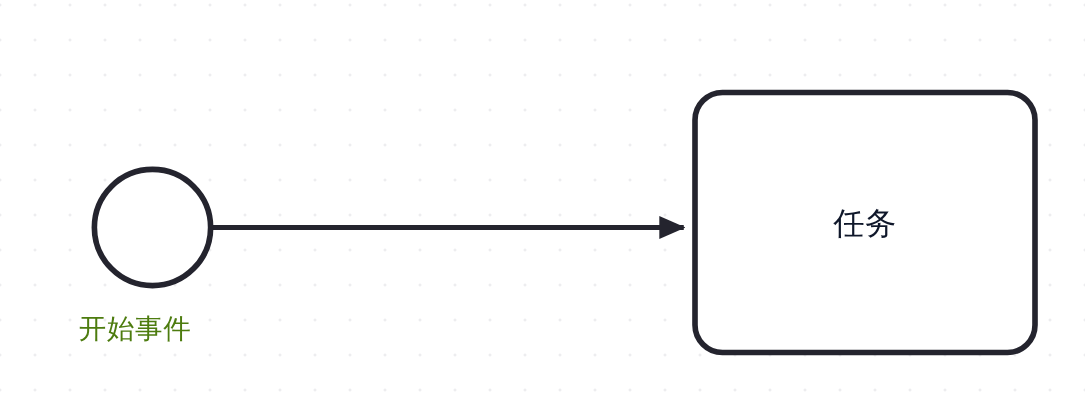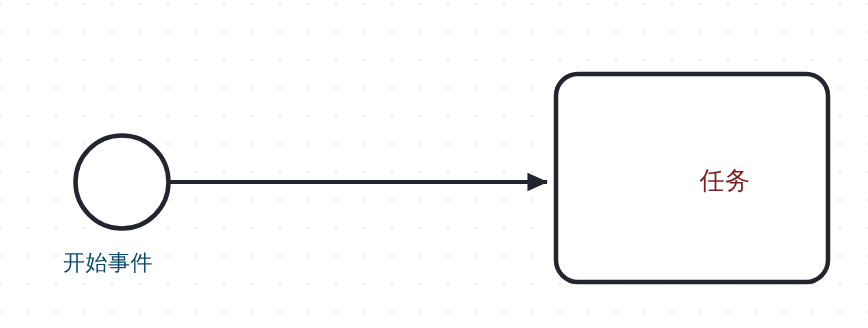--- a/index.html
+++ b/index.html
@@ -86,17 +86,17 @@
     <g>
       <circle cx="122" cy="182" r="46.5" fill="#ffffff" stroke="#24242e" stroke-width="4.5"></circle>
     </g>
 
     <g>
       <rect x="556" y="74" width="272" height="208" rx="22" ry="22" fill="#ffffff" stroke="#24242e" stroke-width="4.5"></rect>
     </g>
 
   </svg>
 
-  <div id="start-event-label" class="node-label-html" style="color: #0c4a6e;">开始事件</div>
+  <div id="start-event-label" class="node-label-html" style="color: #4d7c0f;">开始事件</div>
 
-  <div id="task-label" class="node-label-html" style="color: #7f1d1d; left: 589px; width: 272px;">任务</div>
+  <div id="task-label" class="node-label-html" style="color: #0f172a; left: 556px; width: 272px; font-family: Liberation Serif, serif;">任务</div>
 
 </div>
 
 </body></html>

